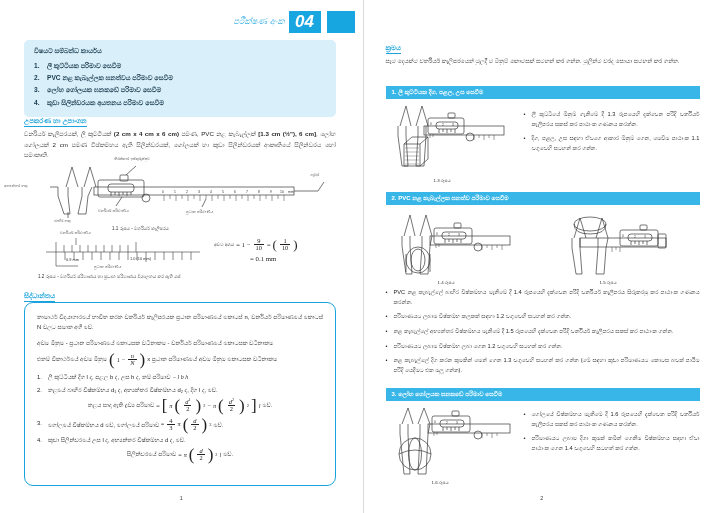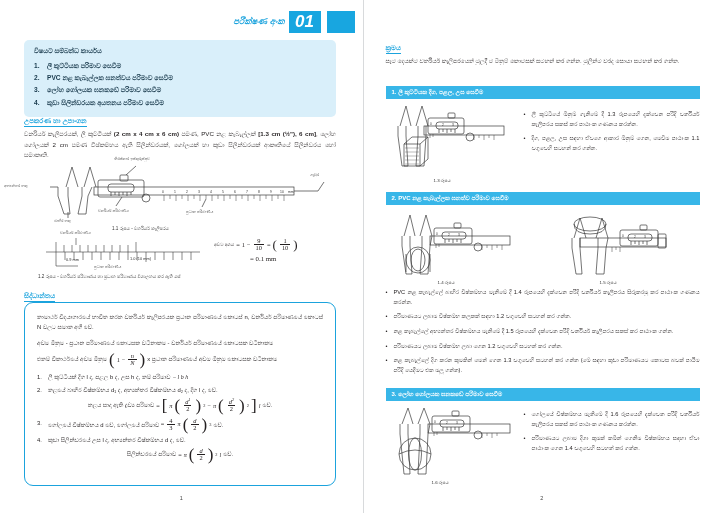--- a/index.html
+++ b/index.html
@@ -15,21 +15,21 @@
   .page-left{width:363px;}
   .page-right{width:357px;border-left:1px solid #d8dadc;}
   .page-inner{position:absolute;inset:0;}
 
   
   .header{
     position:absolute;top:8px;left:0;right:0;height:25px;
   }
   .hdr-title{
     position:absolute;right:78px;top:8px;
-    font-size:8.5px;color:#1ba3dd;font-style:italic;font-weight:bold;
+    font-size:8.5px;color:#1ba3dd;font-style:italic;font-weight:normal;
     letter-spacing:.2px;white-space:nowrap;
   }
   .hdr-num{
     position:absolute;right:42px;top:3px;
     width:32px;height:22px;background:#18a6e0;color:#fff;
     font-size:17px;font-weight:bold;line-height:22px;text-align:center;
     font-style:italic;
   }
   .hdr-tail{
     position:absolute;right:8px;top:3px;width:28px;height:22px;background:#18a6e0;
@@ -131,21 +131,21 @@
 </head>
 <body>
 
 <div class="spread">
 
   <div class="page page-left">
     <div class="page-inner">
 
       <div class="header">
         <div class="hdr-title">පරීක්ෂණ අංක</div>
-        <div class="hdr-num">01</div>
+        <div class="hdr-num">04</div>
         <div class="hdr-tail"></div>
       </div>
 
       <div class="obj-box">
         <div class="obj-title">විෂයට සම්බන්ධ කාර්යය</div>
         <ul class="obj-list">
           <li>
             <span class="n">1.</span>
             <span>ලී කුට්ටියක පරිමාව සෙවීම</span>
           </li>

